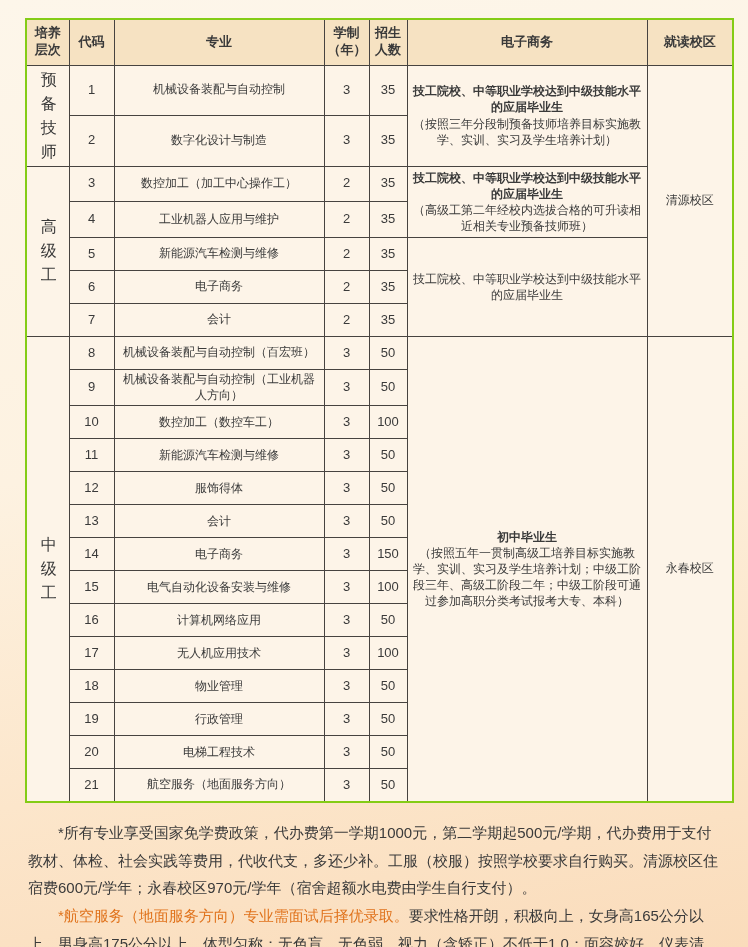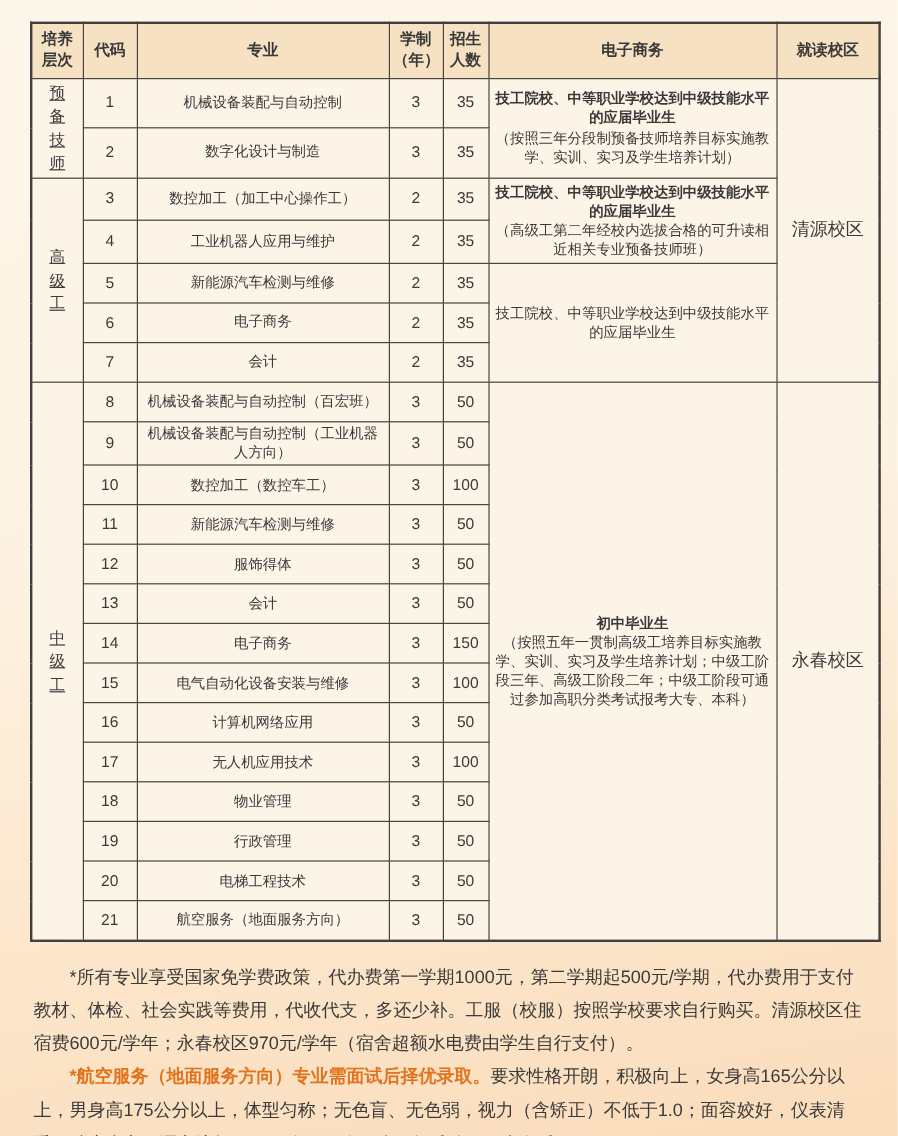--- a/index.html
+++ b/index.html
@@ -9,21 +9,21 @@
     font-family: "Liberation Sans", "DejaVu Sans", sans-serif;
     background: linear-gradient(170deg, #fdf6ea 0%, #fdf2e1 45%, #fce6cb 75%, #fadcbb 100%);
     color: #3a3a3a;
     overflow: hidden;
   }
   .table-wrap { padding: 18px 16px 0 25px; }
   table {
     border-collapse: collapse;
     table-layout: fixed;
     width: 707px;
-    border: 2px solid #404040;
+    border: 2px solid #84cc16;
     background: #fdf4e8;
     padding-left: 40px;
   }
   th, td {
     border: 1px solid #474340;
     text-align: center;
     vertical-align: middle;
     padding: 2px 3px;
     font-size: 12px;
     color: #3a3a3a;
@@ -35,31 +35,30 @@
     height: 46px;
     line-height: 1.3;
   }
   th span { display: block; }
   td { height: 33px; line-height: 1.3; }
   td.num { font-size: 13px; }
   .vert {
     display: inline-block;
     width: 14px;
     line-height: 1.5;
-    font-size: 13px;
+    font-size: 16px;
     word-break: break-all;
-    text-decoration: underline;
   }
   td.target { padding: 3px 4px; }
   .t-bold { font-weight: bold; line-height: 1.35; }
   .t-norm { line-height: 1.35; }
-  td.campus { font-size: 15px; }
+  td.campus { font-size: 12px; }
   .notes { padding: 16px 26px 0 28px; font-size: 15px; line-height: 1.85; color: #3a3a3a; }
   .notes p { text-indent: 2em; }
-  .hl { color: #e0731d; font-weight: bold; }
+  .hl { color: #e0731d; font-weight: normal; }
 </style>
 </head>
 <body>
 
 <div class="table-wrap">
 <table>
   <colgroup>
     <col style="width:43px">
         <col style="width:45px">
         <col style="width:210px">

